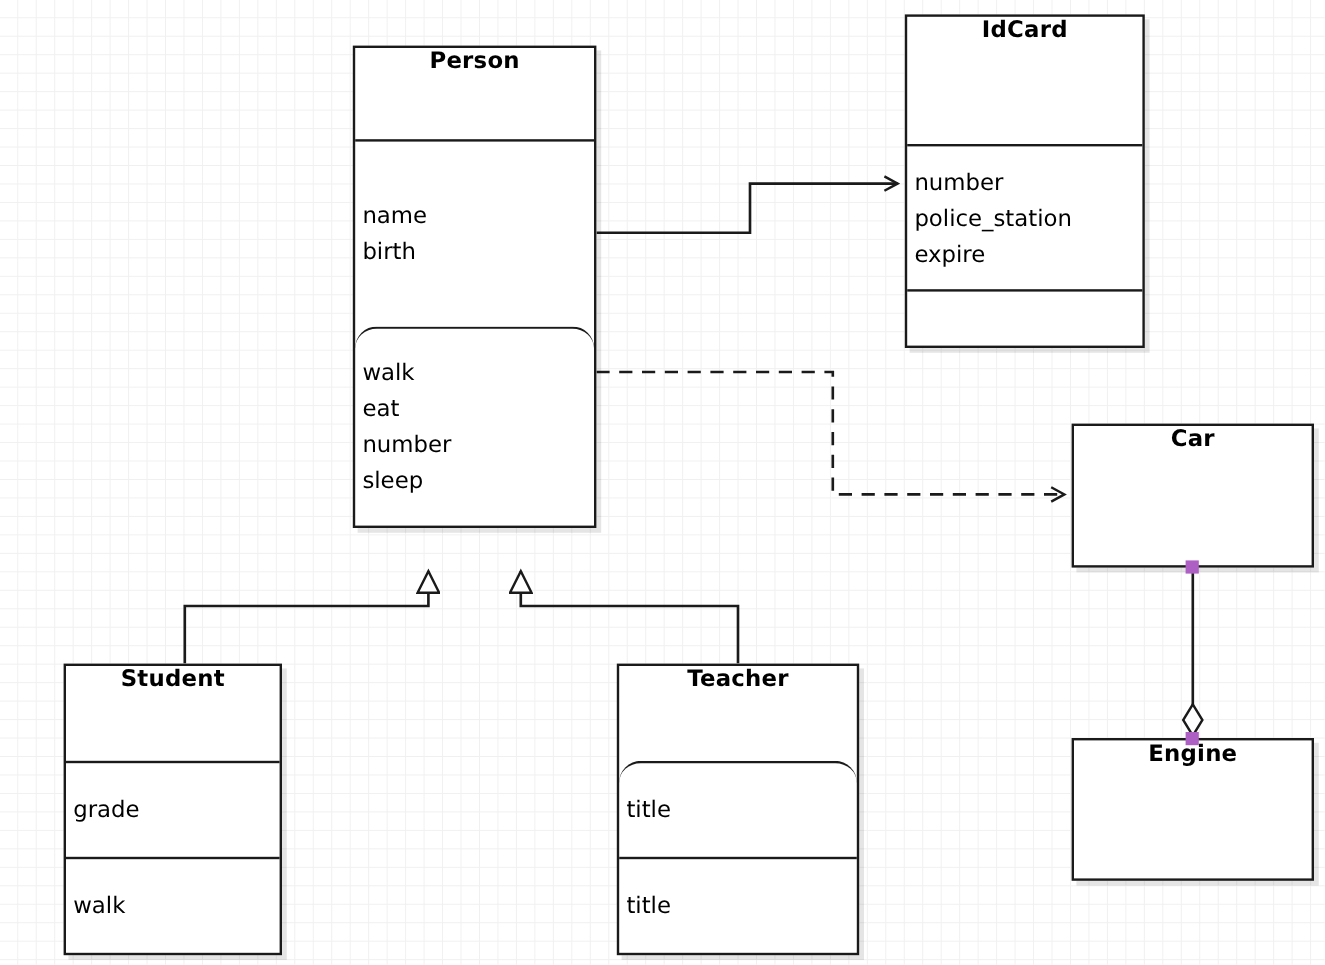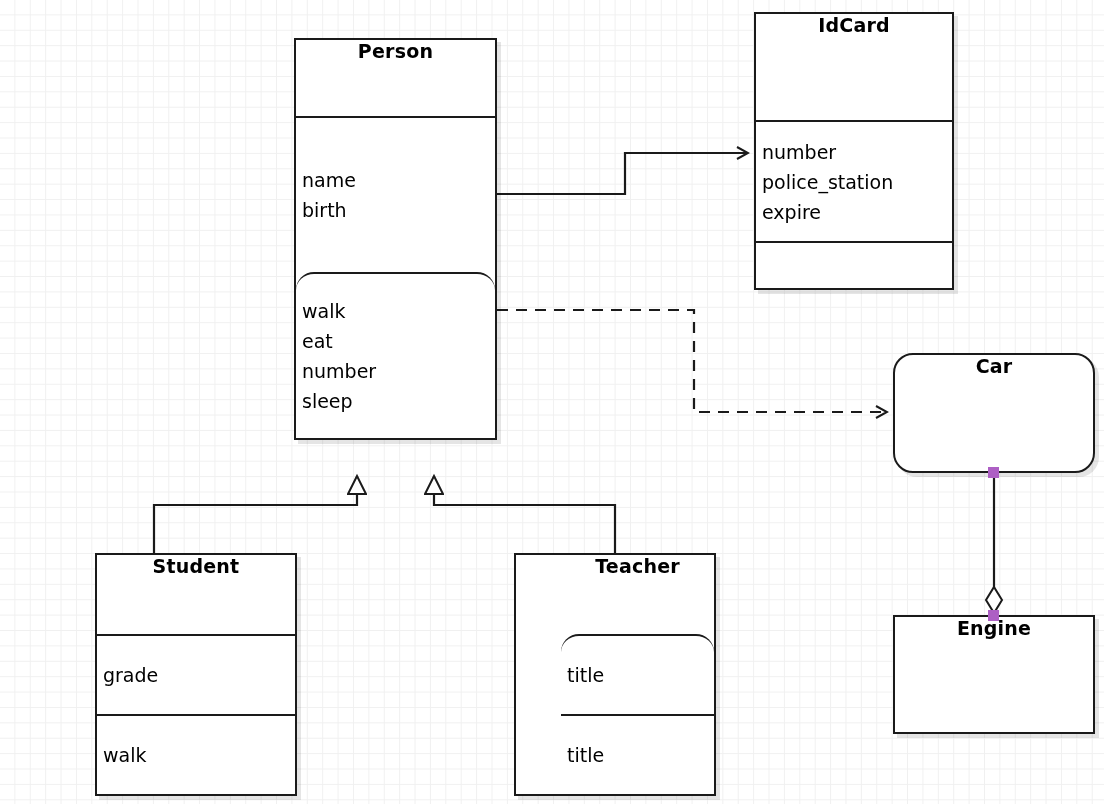--- a/index.html
+++ b/index.html
@@ -127,45 +127,45 @@
       <span>IdCard</span>
     </div>
     <div class="compartment cmp-list" style="height:121px;margin-top:30px;">
       <span class="member">number</span>
       <span class="member">police_station</span>
       <span class="member">expire</span>
     </div>
     <div class="compartment cmp-list cmp-empty" style="height:41px;"></div>
   </div>
 
-  <div class="uml-class" style="left:53px; top:553px; width:202px; height:243px;margin-left:42px;">
+  <div class="uml-class" style="left:53px; top:553px; width:182px; height:243px;">
     <div class="compartment cmp-title" style="height:79px;">
       <span>Student</span>
     </div>
     <div class="compartment cmp-list" style="height:80px;">
       <span class="member">grade</span>
     </div>
     <div class="compartment cmp-list" style="height:80px;">
       <span class="member">walk</span>
     </div>
   </div>
 
-  <div class="uml-class" style="left:514px; top:553px; width:202px; height:243px;padding-left:45px;">
+  <div class="uml-class" style="left:514px; top:553px; width:202px; height:243px;">
     <div class="compartment cmp-title" style="height:79px;">
       <span>Teacher</span>
     </div>
     <div class="compartment cmp-list" style="height:80px;border-radius:18px;">
       <span class="member">title</span>
     </div>
     <div class="compartment cmp-list" style="height:80px;">
       <span class="member">title</span>
     </div>
   </div>
 
-  <div class="uml-class" style="left:893px; top:353px; width:202px; height:120px;border-radius:20px;">
+  <div class="uml-class" style="left:893px; top:353px; width:202px; height:120px;">
     <div class="compartment cmp-title" style="height:116px;">
       <span>Car</span>
     </div>
   </div>
 
   <div class="uml-class" style="left:893px; top:615px; width:202px; height:119px;">
     <div class="compartment cmp-title" style="height:113px;">
       <span>Engine</span>
     </div>
   </div>

